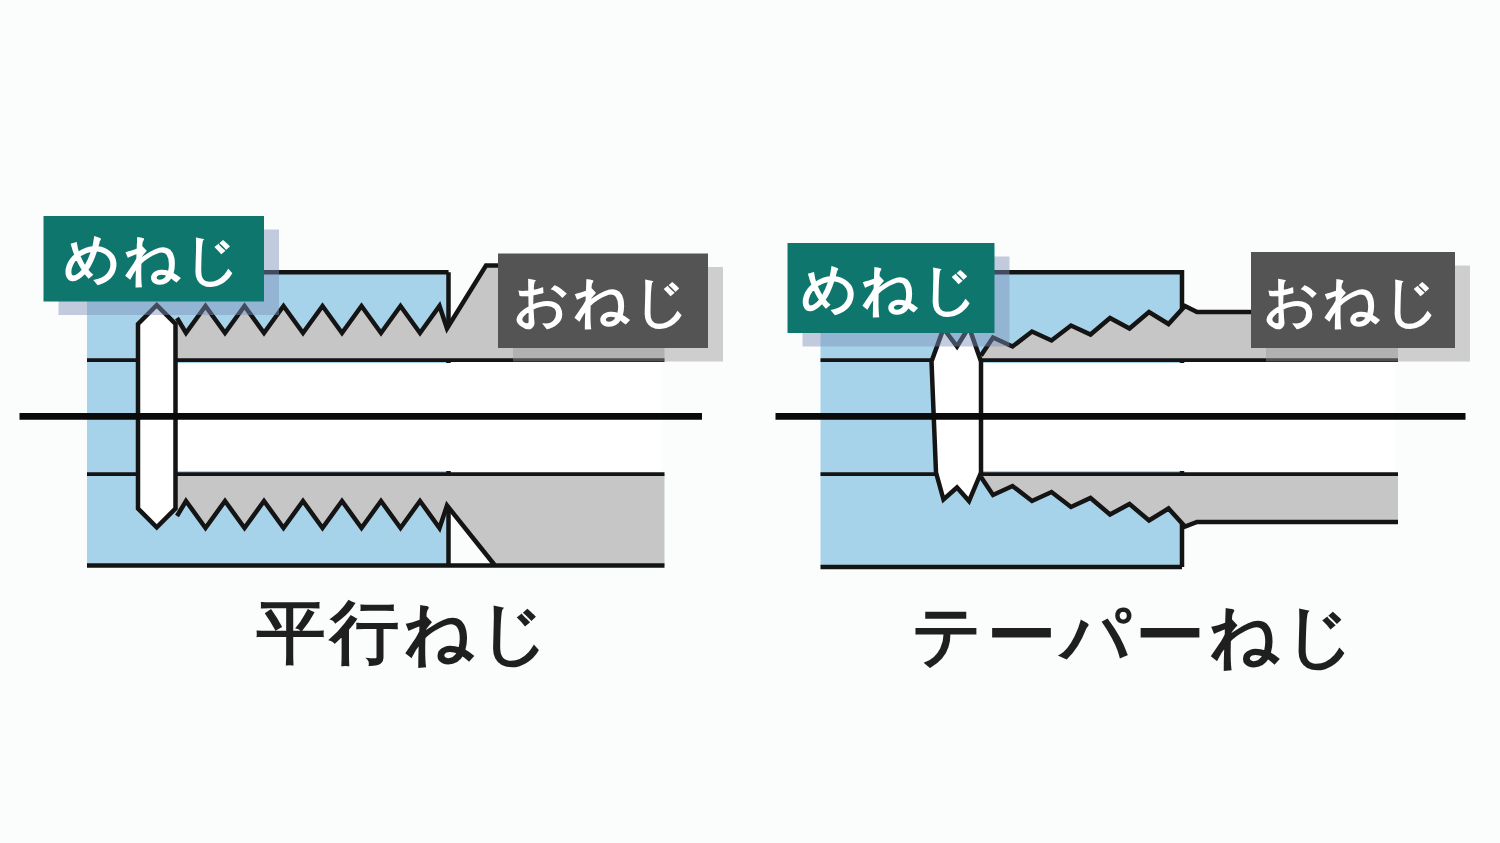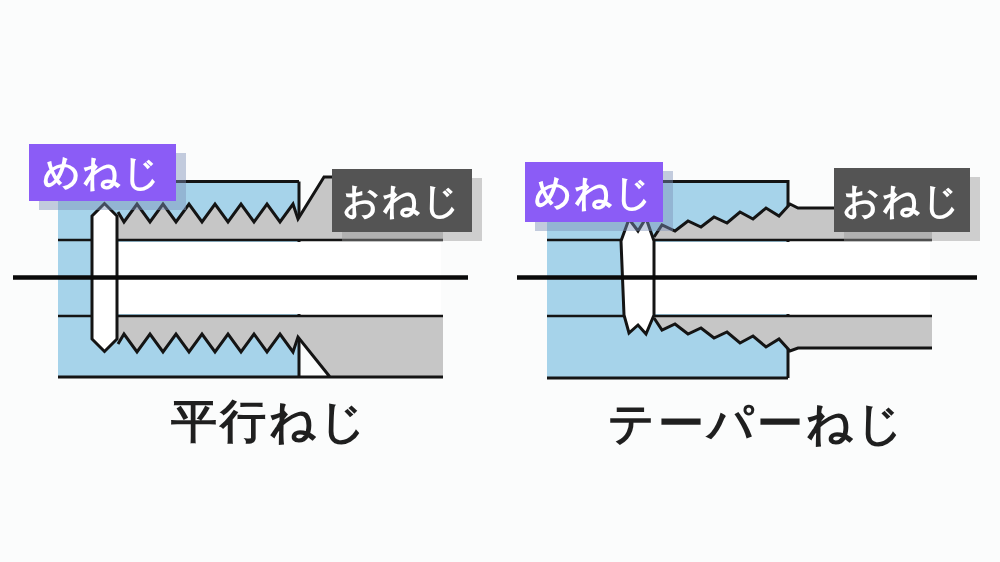--- a/index.html
+++ b/index.html
@@ -1,21 +1,21 @@
 <!DOCTYPE html>
 <html><head>
 <meta charset="utf-8">
 <style>
   html,body{margin:0;padding:0;}
   body{font-family:"Liberation Sans","DejaVu Sans",sans-serif;}
   #stage{position:relative;width:1000px;height:562px;background:#fbfcfc;overflow:hidden;}
   #diagram-svg{position:absolute;left:0;top:0;}
   .tag{position:absolute;display:flex;align-items:center;justify-content:center;
        color:#fff;font-weight:bold;font-size:37px;letter-spacing:2px;line-height:1;}
-  .tag.female{background:#8b5cf6;box-shadow:10px 9px 0 rgba(125,145,185,0.45);}
+  .tag.female{background:#0f766e;box-shadow:10px 9px 0 rgba(125,145,185,0.45);}
   .tag.male{background:#545454;box-shadow:10px 9px 0 rgba(150,150,150,0.45);margin-left:12px;}
   .tag.female-left{left:29px;top:144px;width:147px;height:57px;}
   .tag.male-left{left:320px;top:169px;width:140px;height:63px;}
   .tag.female-right{left:525px;top:162px;width:138px;height:60px;}
   .tag.male-right{left:822px;top:168px;width:136px;height:64px;}
   .caption{position:absolute;text-align:center;color:#1f1f1f;font-weight:bold;
            font-size:46px;letter-spacing:3px;line-height:1;}
   .caption.left{left:120px;top:398px;width:300px;}
   .caption.right{left:592px;top:400px;width:330px;}
 </style>

